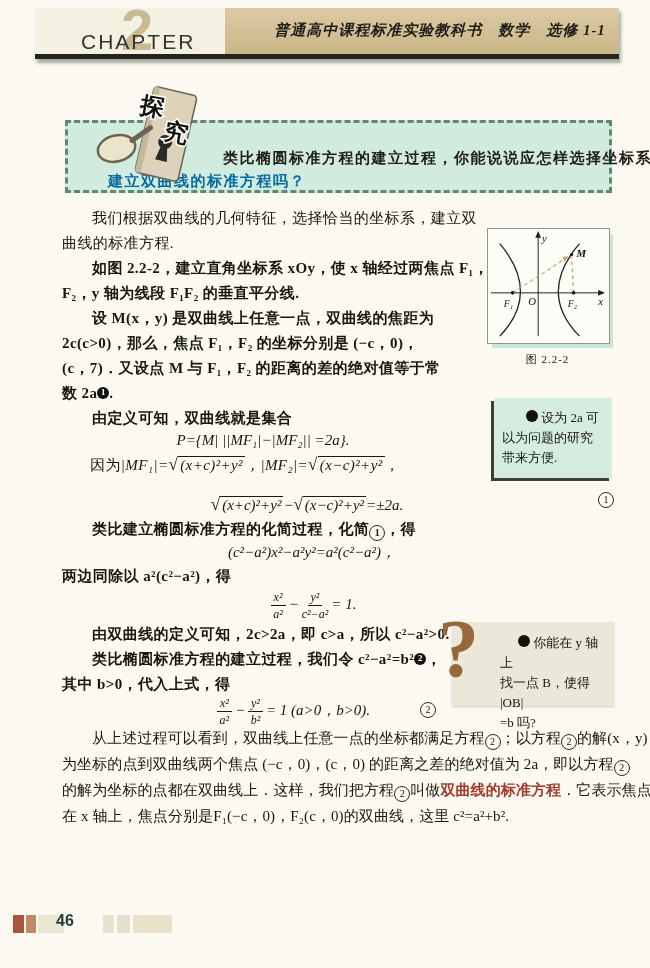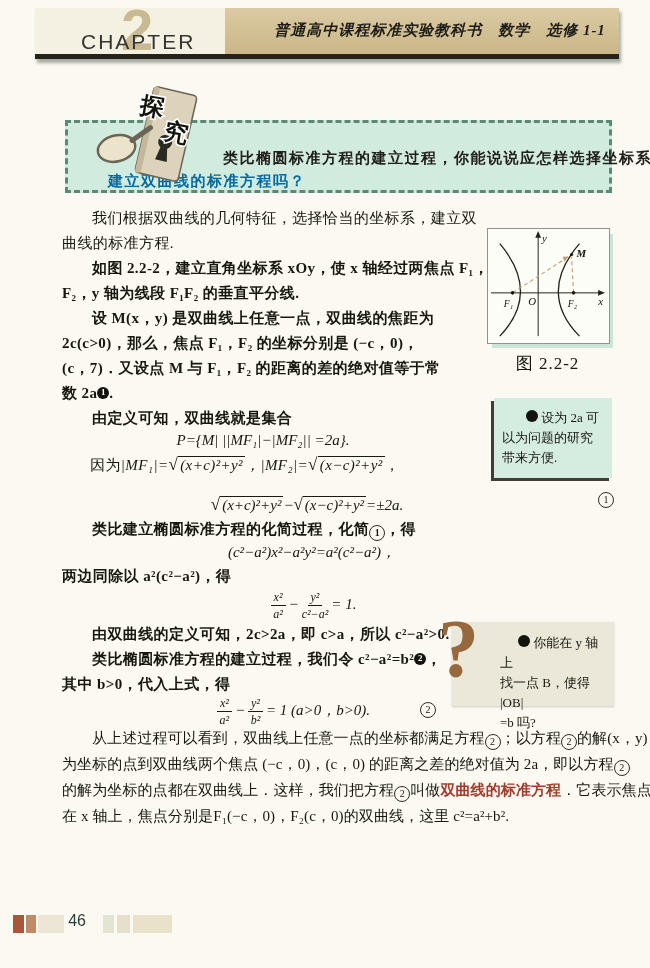--- a/index.html
+++ b/index.html
@@ -46,41 +46,41 @@
         align-items:center;justify-content:center;font-size:10px;font-style:normal;
         vertical-align:-2px;letter-spacing:0;}
   .mk{display:inline-flex;width:12px;height:12px;background:#14140e;color:#fff;border-radius:50%;
       align-items:center;justify-content:center;font-size:9px;font-style:normal;
       vertical-align:3px;letter-spacing:0;}
   .red{color:#a33b2a;font-weight:bold;}
 
   
   .figbox{position:absolute;left:487px;top:228px;width:121px;height:114px;background:#fdfdf8;
       border:1px solid #94948a;box-shadow:4px 5px 0 -1px #c9e6d8;}
-  .figcap{position:absolute;left:487px;top:352px;width:121px;text-align:center;font-size:17px;
+  .figcap{position:absolute;left:487px;top:352px;width:121px;text-align:center;font-size:11px;
       letter-spacing:1px;}
 
   
   .note1{position:absolute;left:494px;top:398px;width:102px;background:#d5ede1;
       padding:10px 8px 10px 8px;font-size:13px;line-height:20px;
       box-shadow:-3px 3px 0 #3e3e36;}
   .note1 .txt{text-indent:24px;}
   .eqnum1{position:absolute;left:598px;top:487px;}
   .eqnum2{position:absolute;left:420px;top:697px;}
   .note2{position:absolute;left:452px;top:622px;width:162px;height:84px;background:#ebe8da;
       box-shadow:0 1px 2px rgba(120,120,100,.35);}
   .qmark{position:absolute;left:-14px;top:-14px;font-size:82px;font-weight:bold;line-height:1;
       color:#96683c;font-family:"Liberation Serif",serif;}
   .note2 .txt{margin-left:48px;padding-top:11px;width:108px;font-size:13px;line-height:20px;}
   .note2 .txt .first{text-indent:18px;}
 
   
   .fblock{position:absolute;top:915px;height:18px;}
-  .pageno{position:absolute;left:56px;top:912px;width:30px;text-align:right;font-size:16px;
-      color:#24403a;font-family:"Liberation Sans",sans-serif;}
+  .pageno{position:absolute;left:56px;top:912px;width:30px;text-align:left;font-size:16px;
+      color:#24403a;font-family:"Liberation Sans",sans-serif;font-weight:bold;}
 </style>
 </head>
 <body>
 
 <div class="page">
 
   <div class="hdr">
     <div class="hdr-left">
       <div class="chapter-num">2</div>
       <div class="chapter-word">CHAPTER</div>

